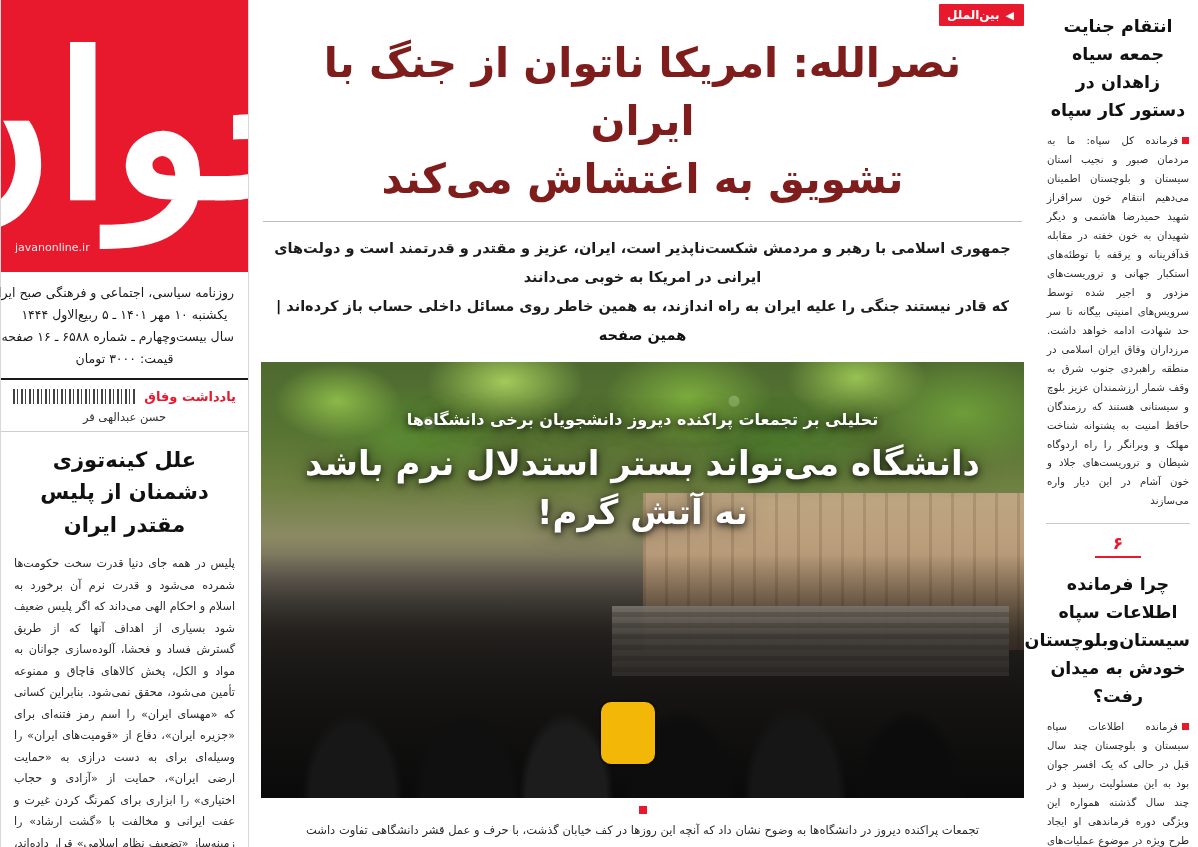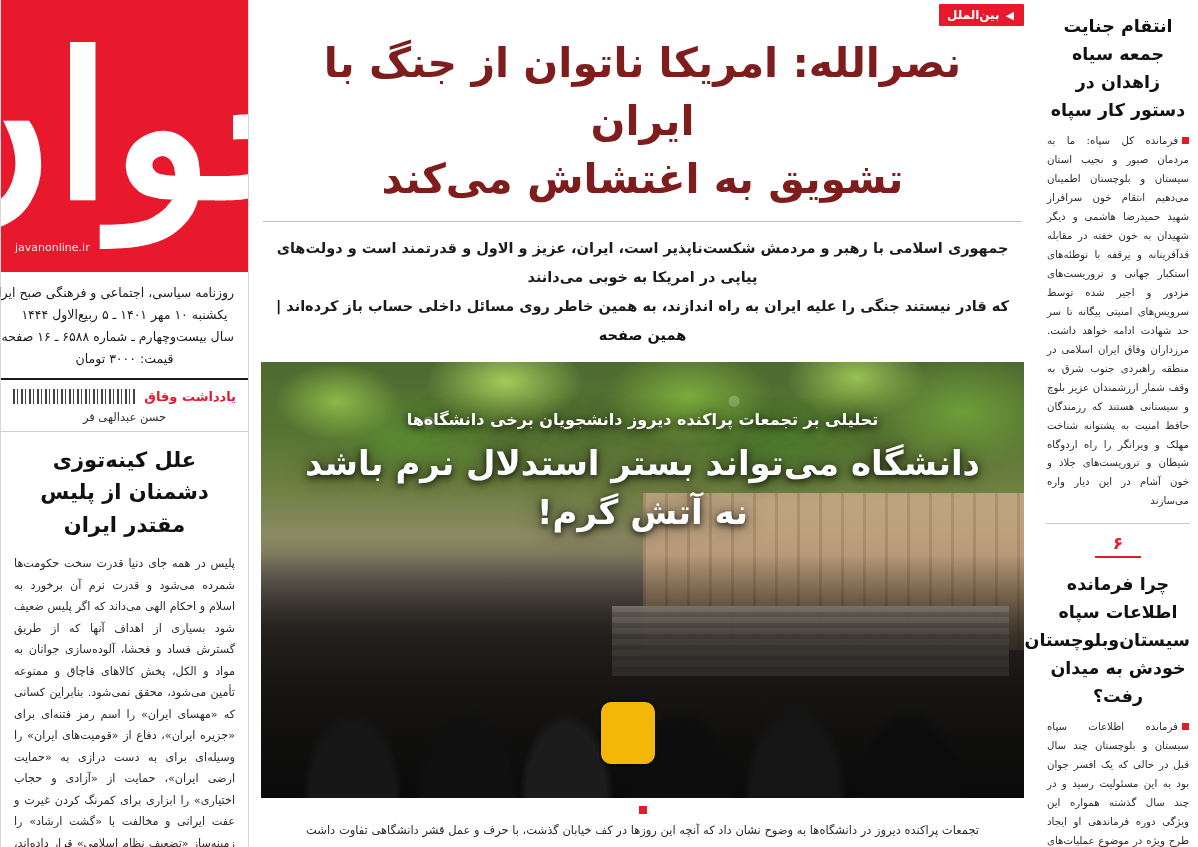--- a/index.html
+++ b/index.html
@@ -350,21 +350,21 @@
       </span>
     </div>
 
     <div class="lead-title">
       <div>نصرالله: امریکا ناتوان از جنگ با ایران</div>
       <div>تشویق به اغتشاش می‌کند</div>
     </div>
     <div class="lead-rule"></div>
 
     <div class="lead-deck">
-      <div>جمهوری اسلامی با رهبر و مردمش شکست‌ناپذیر است، ایران، عزیز و الاول و قدرتمند است و دولت‌های پیاپی در امریکا به خوبی می‌دانند</div>
+      <div>جمهوری اسلامی با رهبر و مردمش شکست‌ناپذیر است، ایران، عزیز و مقتدر و قدرتمند است و دولت‌های ایرانی در امریکا به خوبی می‌دانند</div>
       <div>
         <span>که قادر نیستند جنگی را علیه ایران به راه اندازند، به همین خاطر روی مسائل داخلی حساب باز کرده‌اند</span>
         <span class="deck-more">| همین صفحه</span>
       </div>
     </div>
 
     <div class="photo-wrap">
       <div class="photo">
         <div class="canopy"></div>
         <div class="bldg"></div>

